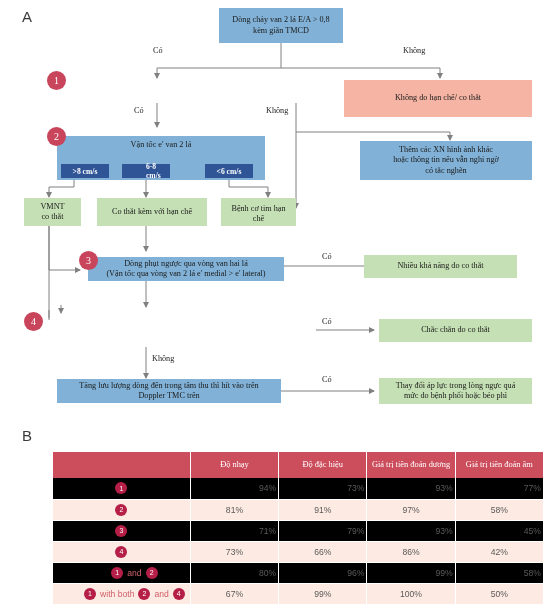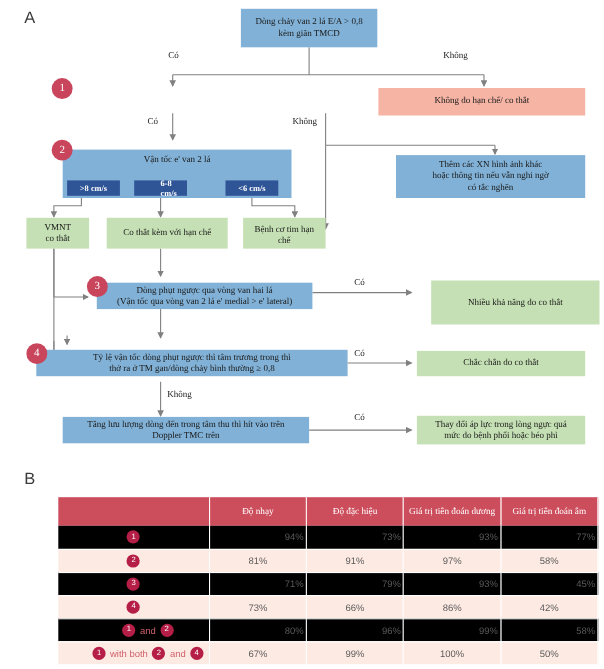--- a/index.html
+++ b/index.html
@@ -181,21 +181,21 @@
   <div class="node blue" style="left:219px; top:8px; width:124px; height:35px;">
     <span style="white-space:pre-line">Dòng chảy van 2 lá E/A &gt; 0,8
 kèm giãn TMCD</span>
   </div>
 
   <div class="edge-label" style="left:153px; top:46px;">Có</div>
   <div class="edge-label" style="left:403px; top:46px;">Không</div>
 
   <div class="step-badge" style="left:47px; top:71px;">1</div>
 
-  <div class="node pink" style="left:344px; top:80px; width:188px; height:25px;">
+  <div class="node pink" style="left:344px; top:80px; width:188px; height:37px;">
     <span style="white-space:pre-line">Không do hạn chế/ co thắt</span>
   </div>
 
   <div class="edge-label" style="left:134px; top:106px;">Có</div>
   <div class="edge-label" style="left:266px; top:106px;">Không</div>
 
   <div class="step-badge" style="left:47px; top:127px;">2</div>
   <div class="node blue" style="left:57px; top:136px; width:208px; height:44px; align-items:flex-start;">
     <span style="white-space:pre-line; width:100%; padding-top:2px;">Vận tốc e' van 2 lá</span>
   </div>
@@ -220,29 +220,25 @@
     <span style="white-space:pre-line">Bệnh cơ tim hạn
 chế</span>
   </div>
 
   <div class="step-badge" style="left:79px; top:251px;">3</div>
   <div class="node blue" style="left:88px; top:257px; width:196px; height:24px;">
     <span style="white-space:pre-line">Dòng phụt ngược qua vòng van hai lá
 (Vận tốc qua vòng van 2 lá e' medial &gt; e' lateral)</span>
   </div>
   <div class="edge-label" style="left:322px; top:252px;">Có</div>
-  <div class="node green" style="left:392px; top:255px; width:153px; height:40px;">
+  <div class="node green" style="left:364px; top:255px; width:153px; height:23px;">
     <span style="white-space:pre-line">Nhiều khả năng do co thắt</span>
   </div>
 
   <div class="step-badge" style="left:24px; top:312px;">4</div>
-  <div class="node blue" style="left:33px; top:318px; width:283px; height:24px;">
-    <span style="white-space:pre-line">Tỷ lệ vận tốc dòng phụt ngược thì tâm trương trong thì
-thở ra ở TM gan/dòng chảy bình thường ≥ 0,8</span>
-  </div>
   <div class="edge-label" style="left:322px; top:317px;">Có</div>
   <div class="node green" style="left:379px; top:319px; width:153px; height:23px;">
     <span style="white-space:pre-line">Chắc chắn do co thắt</span>
   </div>
 
   <div class="edge-label" style="left:152px; top:354px;">Không</div>
 
   <div class="node blue" style="left:57px; top:379px; width:224px; height:24px;">
     <span style="white-space:pre-line">Tăng lưu lượng dòng đến trong tâm thu thì hít vào trên
 Doppler TMC trên</span>

